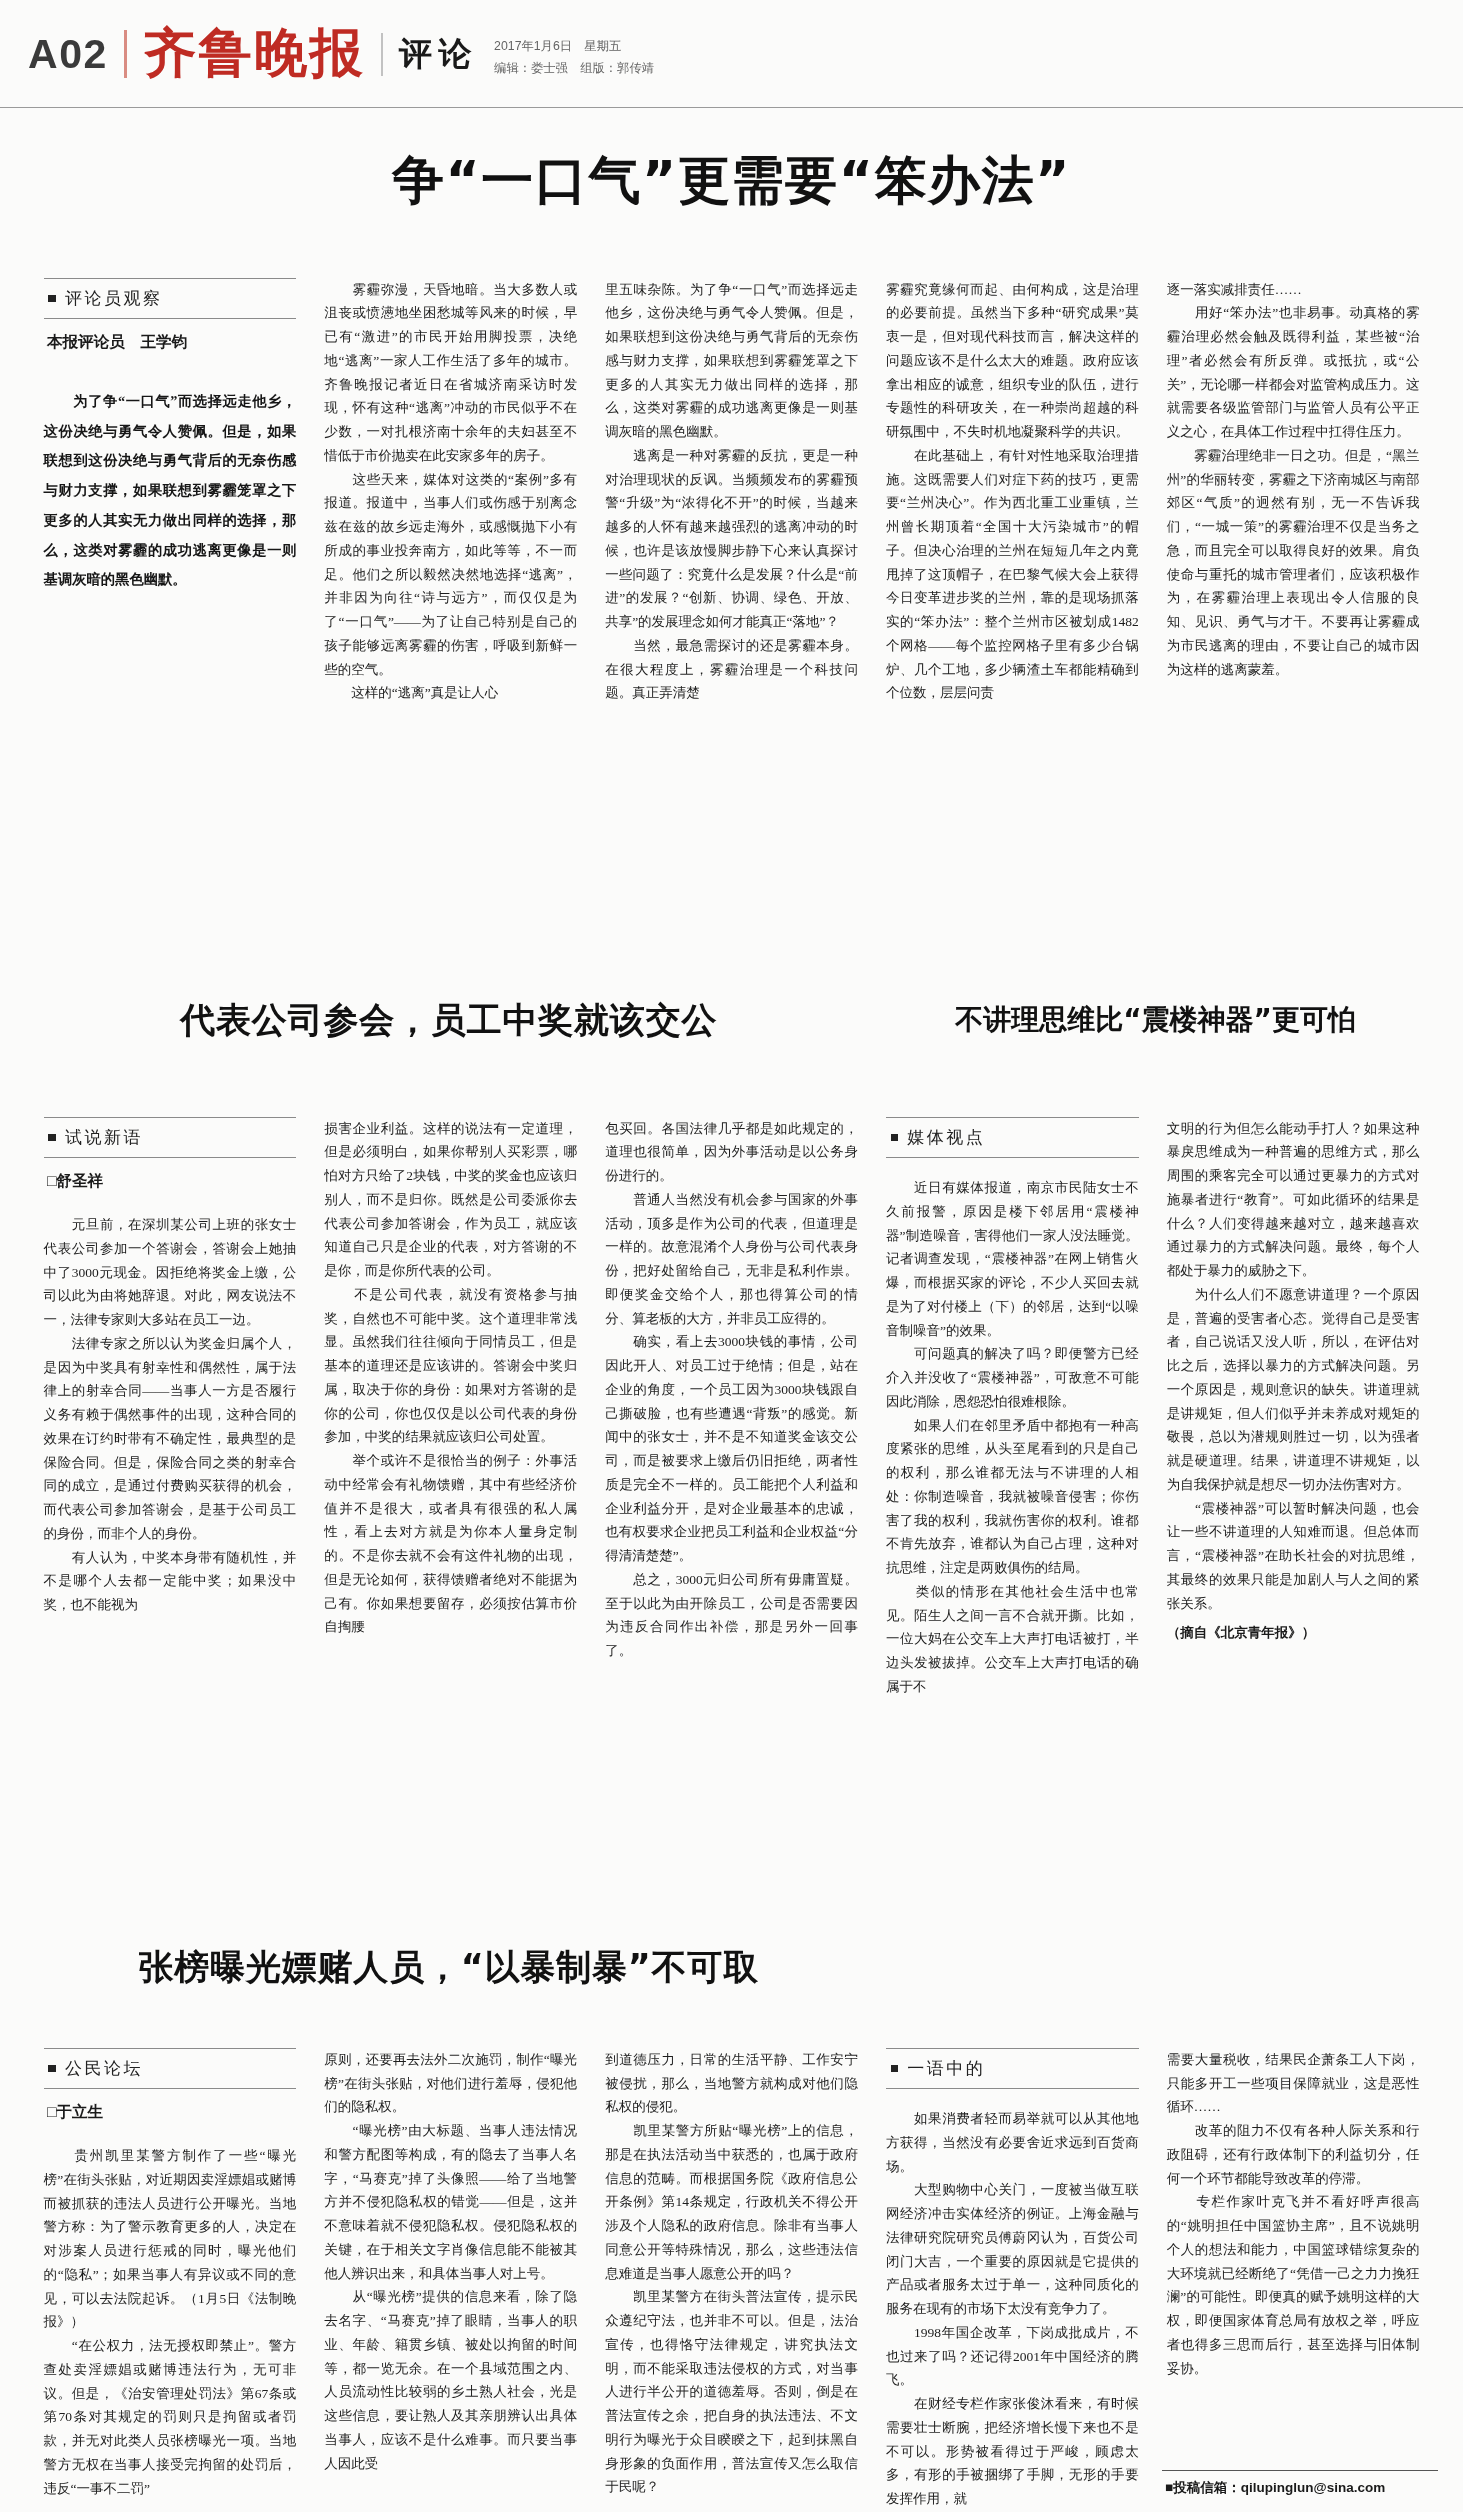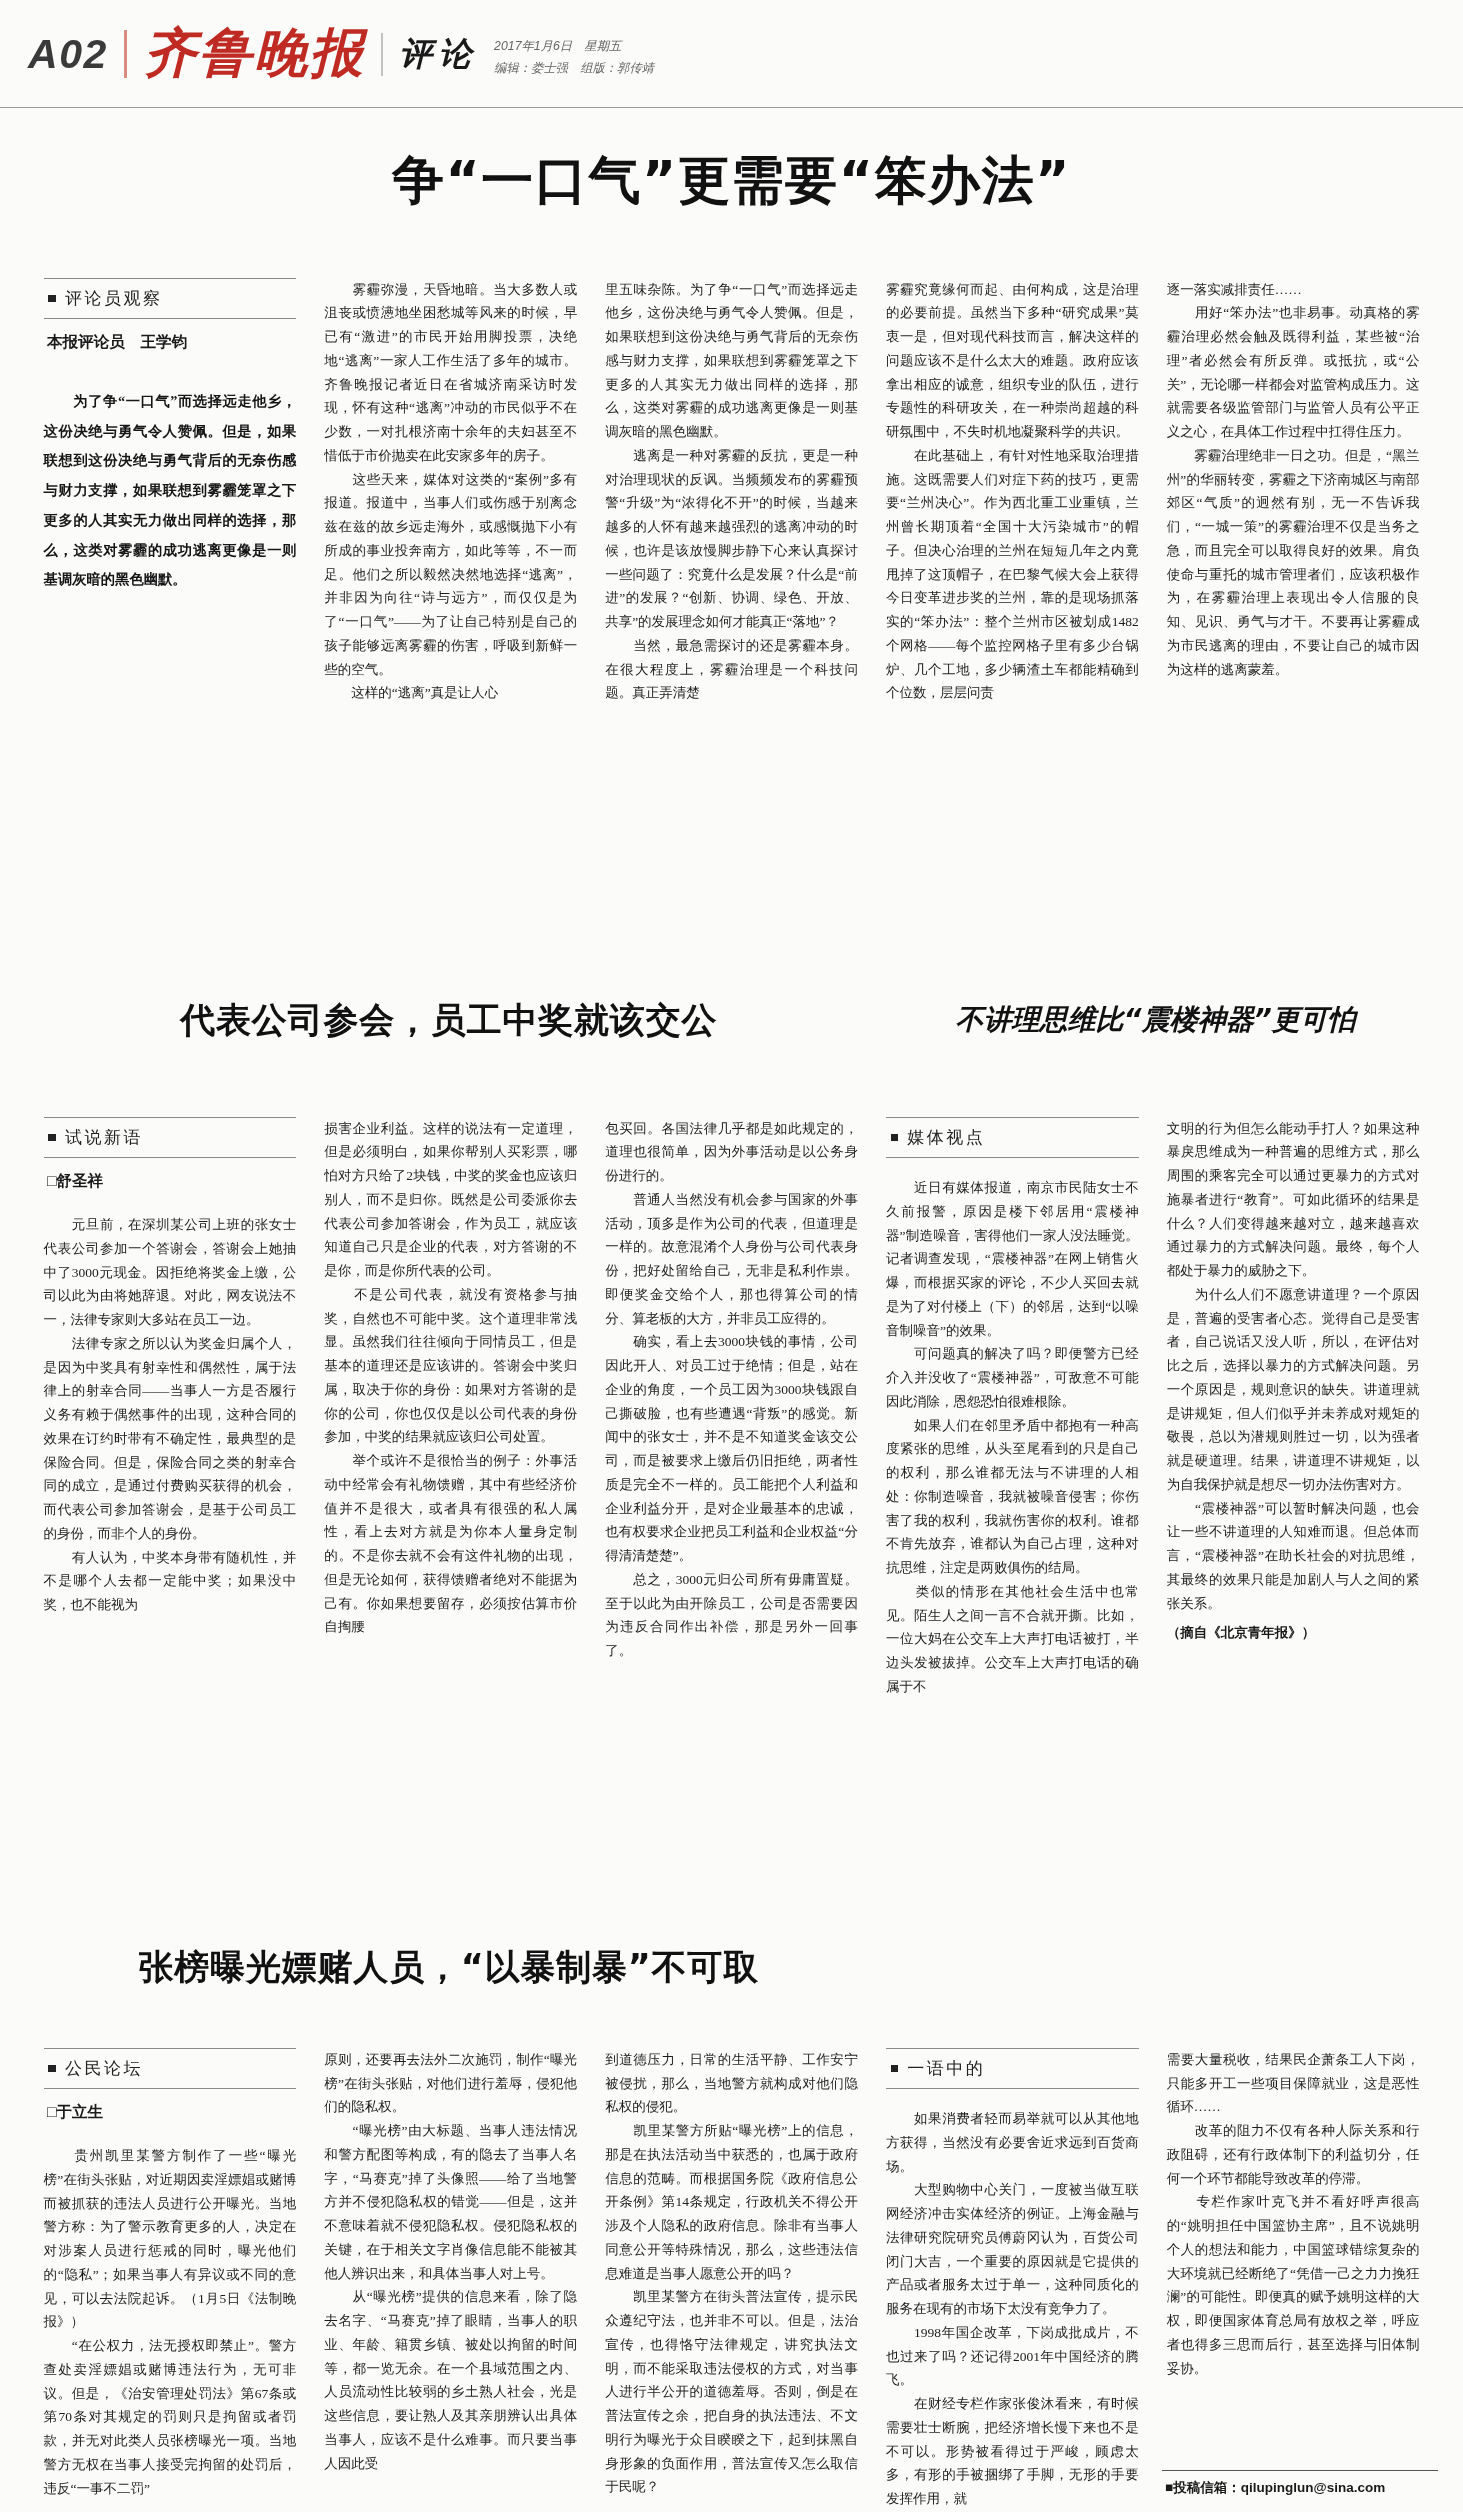--- a/index.html
+++ b/index.html
@@ -2,21 +2,21 @@
 <html style="font-size:13px"><head>
 <meta charset="utf-8">
 <style>
   html,body{margin:0;padding:0;background:#d8d8d8;}
   .page{
     position:relative;width:1463px;height:2512px;margin:0 auto;
     background:#fbfbfa;color:#1a1a1a;overflow:hidden;
     font-family:"Liberation Serif","DejaVu Serif",serif;
   }
   
-  .masthead{display:flex;align-items:center;height:92px;padding:8.2px 28px 0;gap:16px;font-style:italic;}
+  .masthead{display:flex;align-items:center;height:92px;padding:8.2px 28px 0;gap:16px;}
   .page-num{font-family:"Liberation Sans","DejaVu Sans",sans-serif;font-size:41px;font-weight:700;color:#3a3a3a;letter-spacing:1.6px;}
   .vbar{width:3.3px;height:48px;}
   .vbar-red{background:#d98c82;}
   .vbar-gray{background:#c2c2c2;width:1.6px;height:43px;}
   .logo{font-size:53px;font-weight:900;color:#bf2b23;letter-spacing:2.5px;}
   .section-title{font-size:33px;font-weight:700;letter-spacing:6.6px;text-align:right;}
   .masthead-meta{font-family:"Liberation Sans","DejaVu Sans",sans-serif;font-size:12.3px;color:#646464;line-height:1.8;padding-top:6.6px;}
   .masthead-rule{height:0.8px;background:#9a9a9a;margin-top:6.6px;}
   
   .cols{display:flex;align-items:flex-start;padding:0 42px;}
@@ -30,21 +30,21 @@
   .author{font-size:15.6px;font-weight:700;margin-top:13px;padding-left:3.3px;}
   
   .lead-headline{margin:38px 24.6px 0;text-align:center;font-size:52px;font-weight:900;letter-spacing:1.6px;font-family:"DejaVu Sans","Liberation Sans",sans-serif;color:#111;}
   .lead-cols{height:621px;margin-top:62px;}
   .lead-intro{margin-top:34px;font-weight:700;font-size:14.3px;line-height:2.08;text-align:justify;white-space:pre-line;color:#161616;}
   
   .band-head{display:flex;align-items:center;padding:0 24.6px;}
   .band-head.mid{margin-top:69px;}
   .band-head.bottom{margin-top:54px;}
   .bh-left{width:60%;text-align:center;font-size:35px;font-weight:900;letter-spacing:0.8px;font-family:"DejaVu Sans","Liberation Sans",sans-serif;color:#111;}
-  .bh-right{width:40%;text-align:center;font-size:28px;font-weight:900;font-family:"DejaVu Sans","Liberation Sans",sans-serif;color:#111;font-style:italic;}
+  .bh-right{width:40%;text-align:center;font-size:28px;font-weight:900;font-family:"DejaVu Sans","Liberation Sans",sans-serif;color:#111;}
   .mid-cols{height:744px;margin-top:44px;}
   .bottom-cols{height:548px;margin-top:28px;}
   .col .body.after-label{margin-top:18px;}
   .col .body.after-author{margin-top:21px;}
   .attribution{margin-top:8.2px;font-weight:700;font-size:13.5px;}
   
   .footer-box{
     position:absolute;right:24.6px;bottom:14.8px;width:270px;
     border-top:0.8px solid #555;padding:8.2px 3.3px 0;
     font-family:"Liberation Sans","DejaVu Sans",sans-serif;

